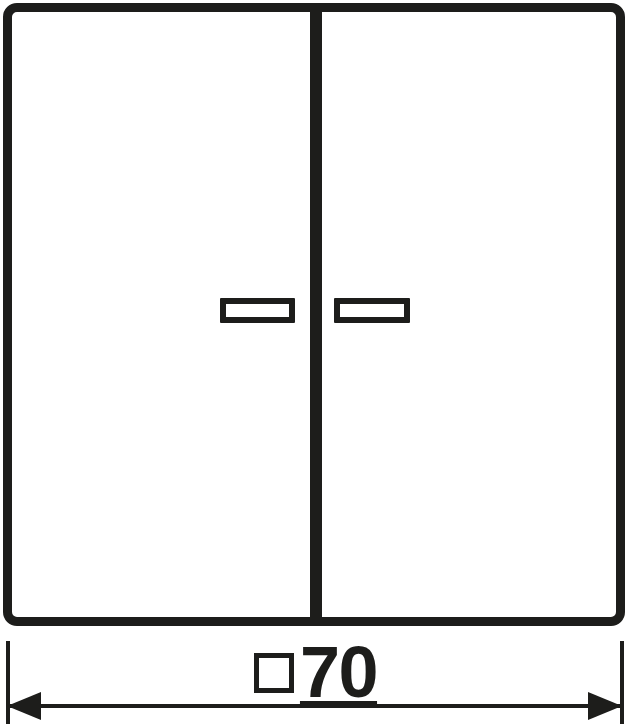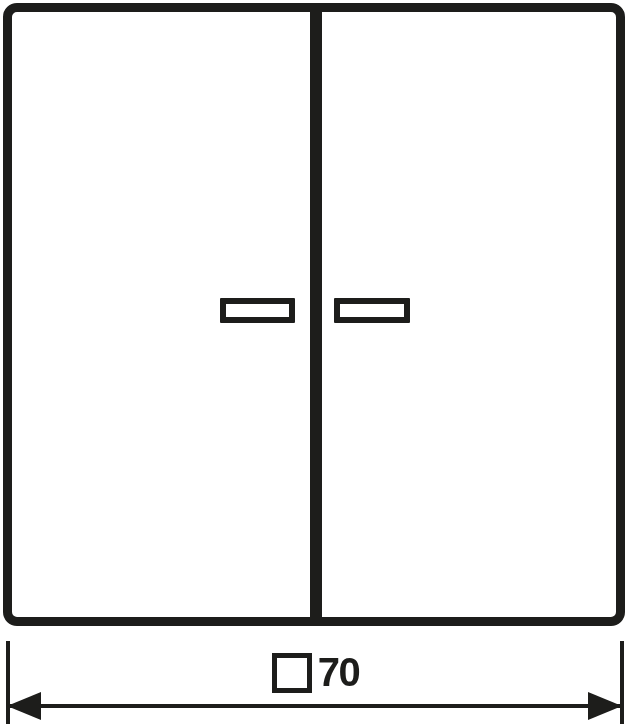--- a/index.html
+++ b/index.html
@@ -90,25 +90,26 @@
     gap:6px;
     color:var(--line);
   }
   .square-symbol{
     width:30px; height:30px;
     border:5px solid var(--line);
     box-sizing:content-box;
     background:var(--bg);
   }
   .dim-value{
-    font-size:40px;
+    font-size:72px;
     font-weight:bold;
     line-height:1;
     letter-spacing:-1.5px;
     transform:translateY(-1px);
+    text-decoration:underline;
   }
 </style>
 </head>
 <body>
 
 <div class="canvas">
 
   <div class="plate"></div>
   <div class="divider"></div>
   <div class="lens left"></div>

